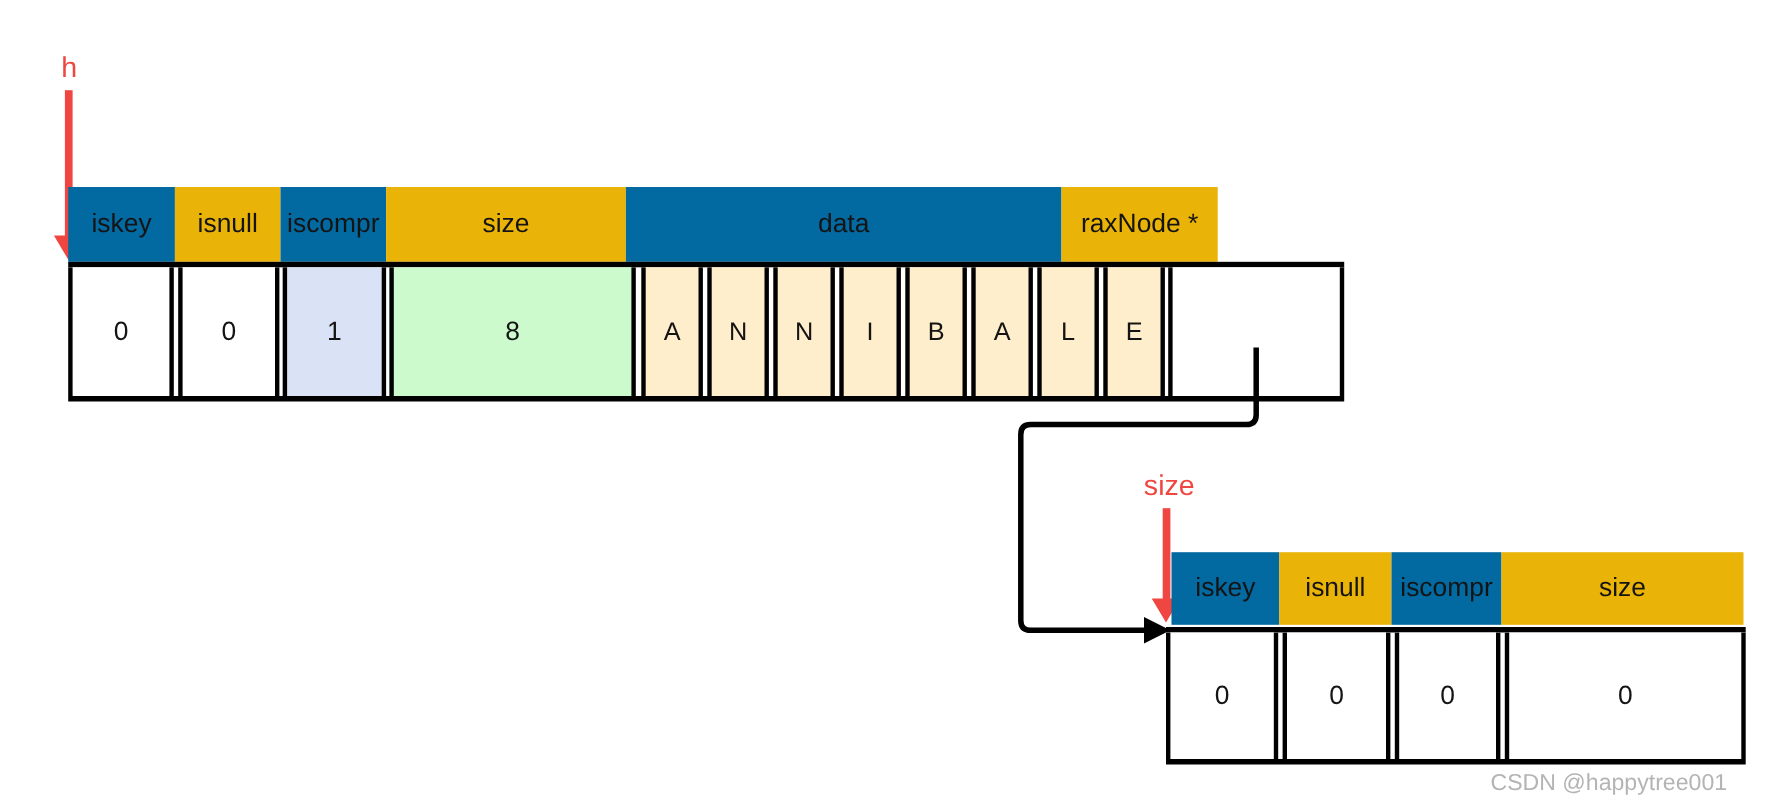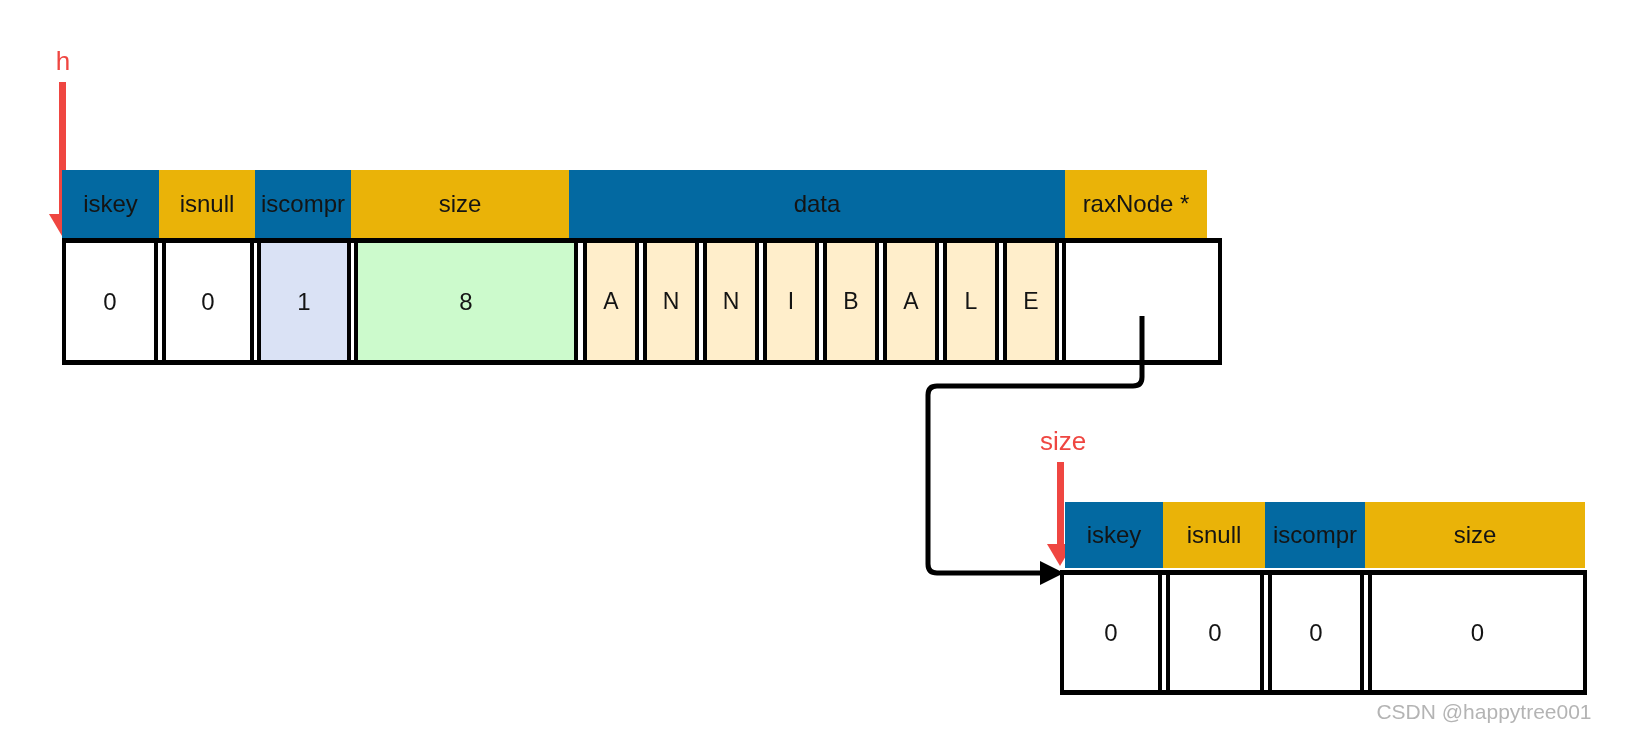--- a/index.html
+++ b/index.html
@@ -18,21 +18,21 @@
           display:flex; align-items:center; justify-content:center;
           font-size:24px; color:#141414; background:#fff; }
   .fill-blue   { background:#dae2f5; }
   .fill-green  { background:#ccfacc; }
   .fill-yellow { background:#ffeecb; }
   .cell.letter { font-size:23px; }
 
   
   .n1-hdr  { left:62px; top:170px; height:68px; }
   .n1h0 { width:97px; }  .n1h1 { width:96px; }  .n1h2 { width:96px; }
-  .n1h3 { width:218px; } .n1h4 { width:496px; } .n1h5 { width:142px; }
+  .n1h3 { width:218px; } .n1h4 { width:396px; } .n1h5 { width:142px; }
   .n1-body { left:62px; top:238px; width:1160px; height:127px; }
   .n1c0 { width:96px;  margin-right:4px; }
   .n1c1 { width:92px;  margin-right:3px; }
   .n1c2 { width:94px;  margin-right:3px; }
   .n1c3 { width:224px; margin-right:5px; }
   .n1cL { width:56px;  margin-right:4px; }
   .n1cLend { margin-right:3px; }
   .n1c12 { width:160px; margin-right:0; }
 
   
@@ -46,21 +46,21 @@
 
   
   .pointer-label { position:absolute; color:#ef4641; font-size:26px; text-align:center; }
   .arrow-shaft { position:absolute; width:7px; background:#ef4641; }
   .arrow-head  { position:absolute; width:0; height:0;
                  border-left:13px solid transparent; border-right:13px solid transparent;
                  border-top:22px solid #ef4641; }
 
   .connector-svg { position:absolute; left:0; top:0; }
 
-  .watermark { position:absolute; left:1355px; top:700px; width:258px; text-align:center;
+  .watermark { position:absolute; left:1355px; top:700px; width:258px; text-align:left;
                font-size:21px; color:#b4b4b4; }
 </style>
 </head>
 <body>
 
 <div class="canvas">
 
   <div class="pointer-label" style="left:51px; top:46px; width:24px;">h</div>
   <div>
     <div class="arrow-shaft" style="left:59px; top:82px; height:134px;"></div>

